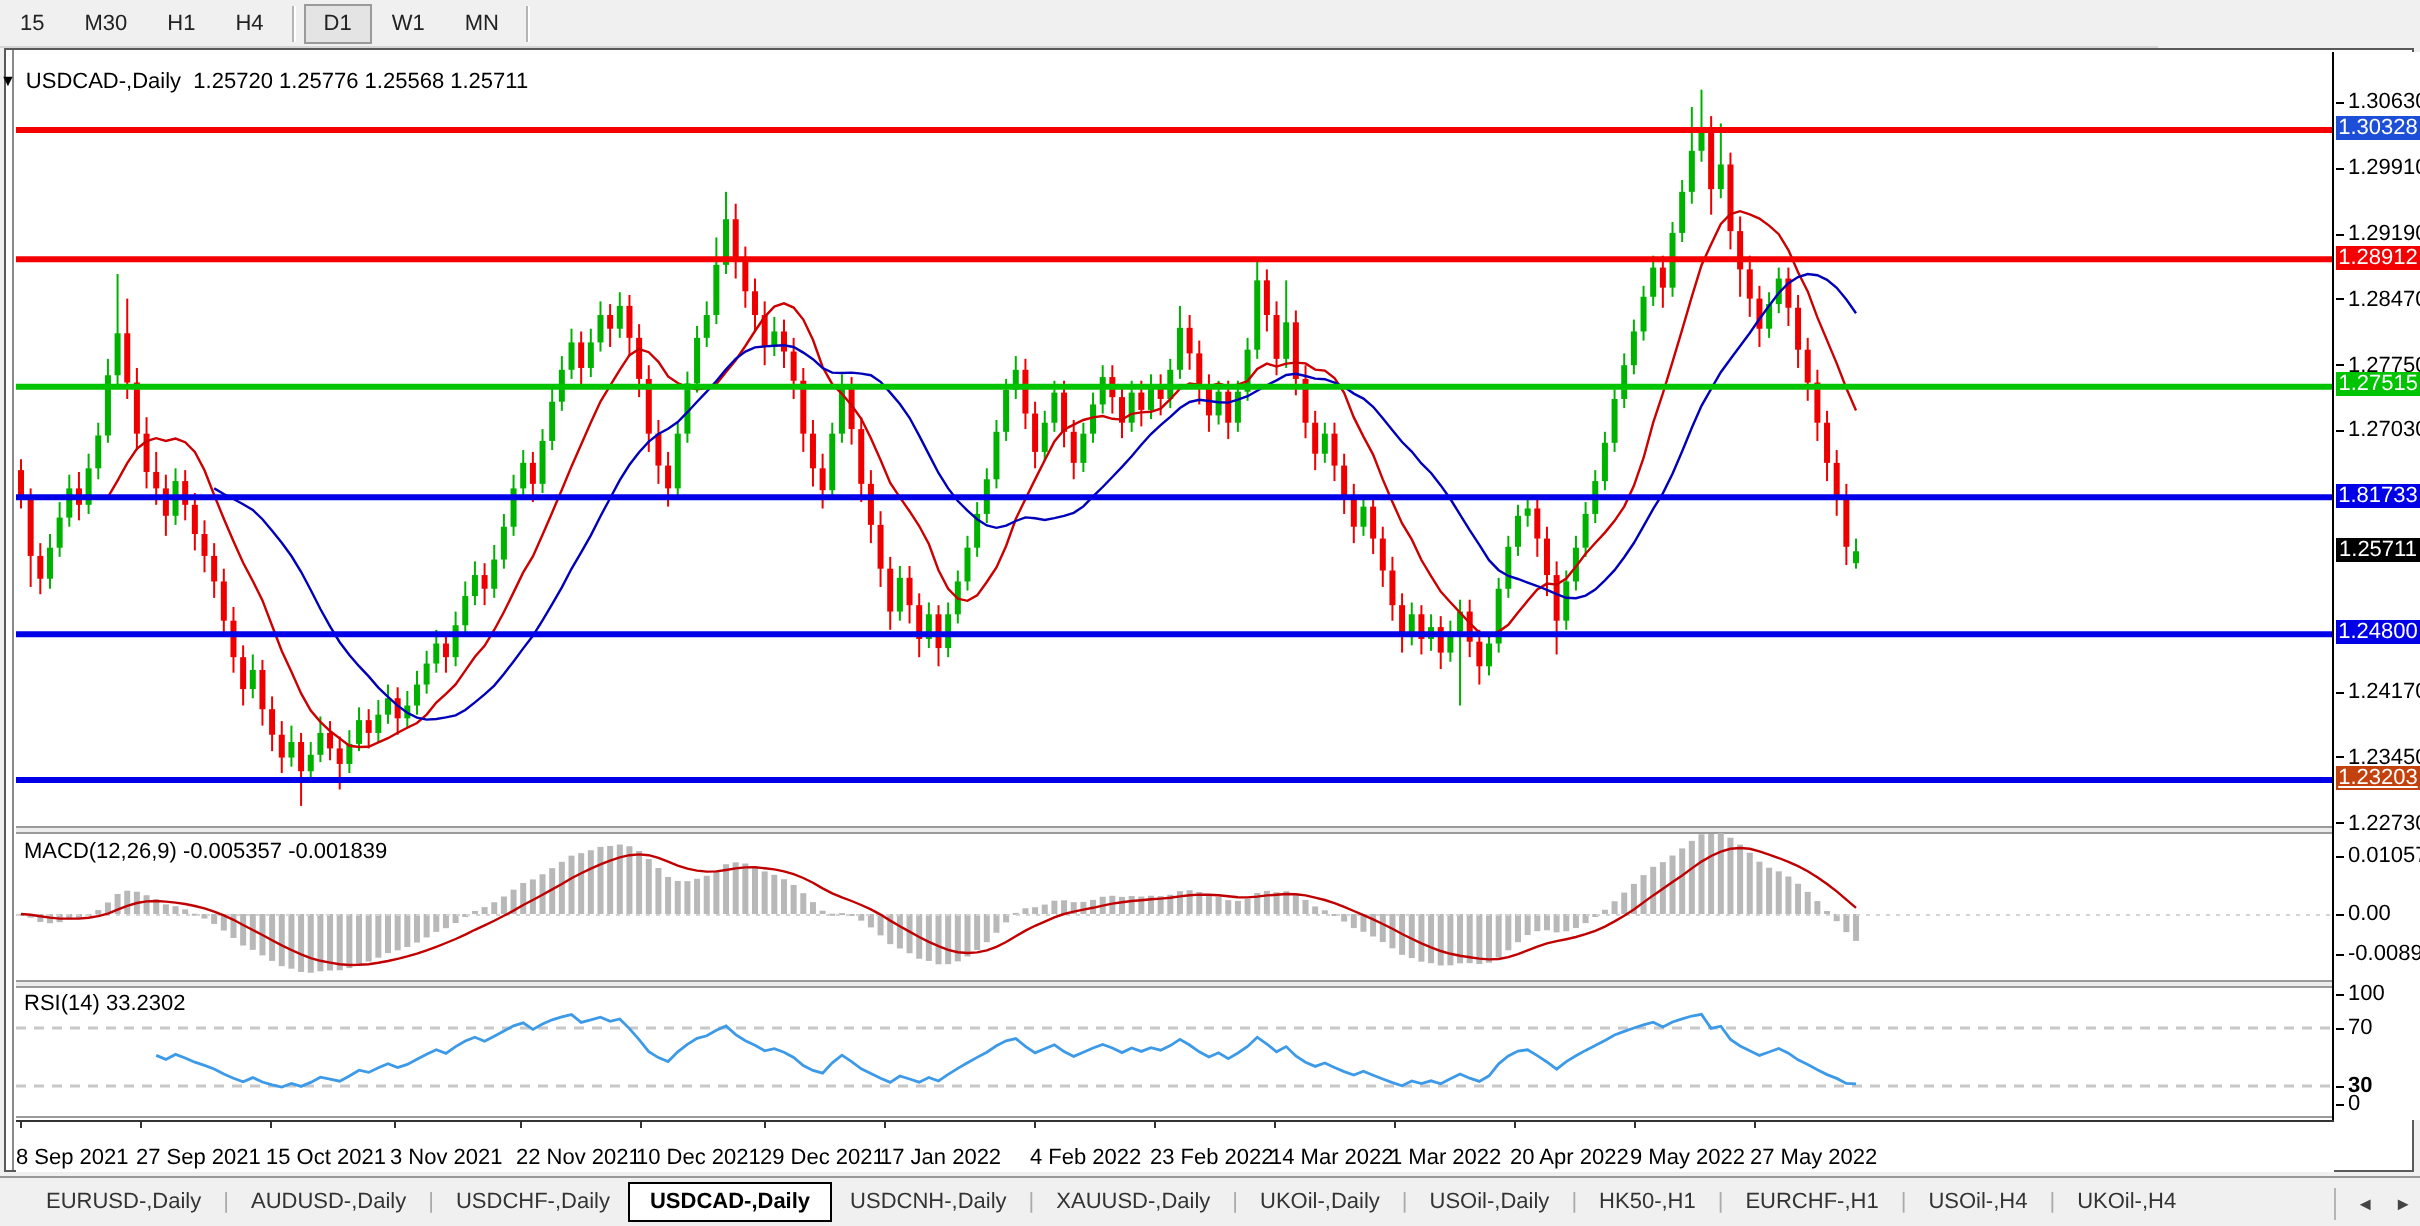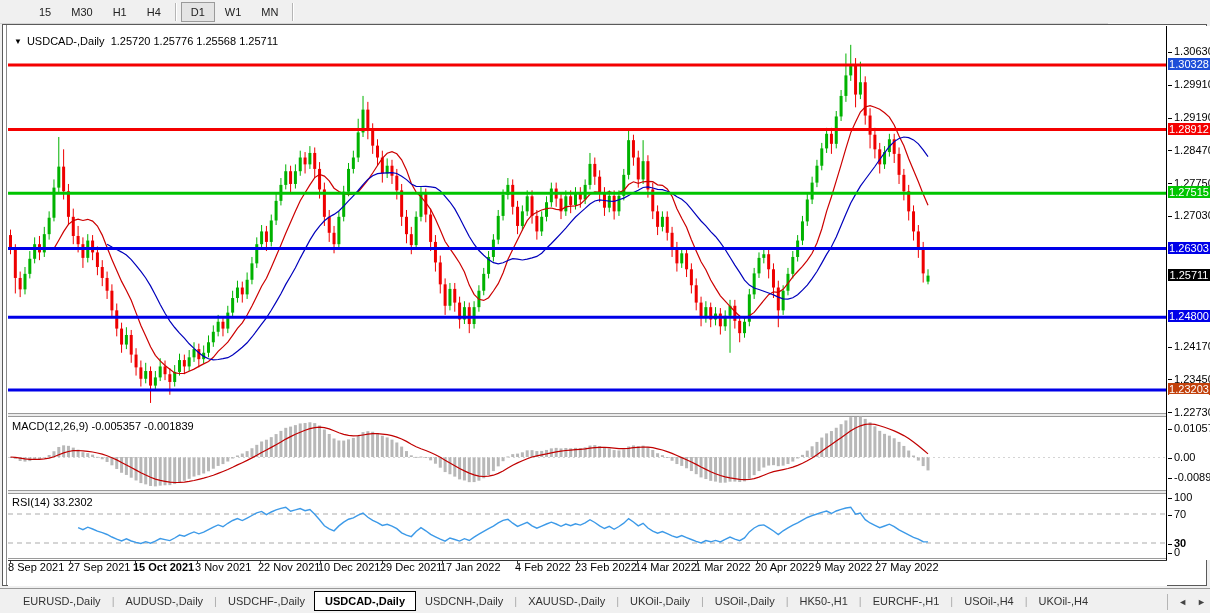--- a/index.html
+++ b/index.html
@@ -1,42 +1,42 @@
 <!DOCTYPE html>
 <html><head>
 <meta charset="utf-8">
 <style>
   html,body{margin:0;padding:0;}
   body{width:1210px;height:613px;position:relative;overflow:hidden;background:#f0f0f0;
        font-family:"Liberation Sans","DejaVu Sans",sans-serif;font-size:11px;color:#000;}
   
   #tf-bar{position:absolute;left:0;top:0;width:1079px;height:23px;background:#f0f0f0;
-          border-bottom:1px solid #d6d6d6;display:flex;align-items:center;padding-left:29px;}
+          border-bottom:1px solid #d6d6d6;display:flex;align-items:center;}
   .tf-btn{padding:3px 9px;color:#222;cursor:default;border:1px solid transparent;}
   .tf-btn.active{background:#e4e4e4;border:1px solid #9a9a9a;}
   .tf-sep{width:1px;height:18px;background:#b5b5b5;border-right:1px solid #fff;margin:0 4px;}
   
   #frame{position:absolute;left:2px;top:24px;width:1205px;height:562px;border:1px solid #5a5a5a;
          background:#fff;box-sizing:border-box;}
   #frame-inner-line{position:absolute;left:6px;top:25px;width:1px;height:560px;background:#8a8a8a;}
   #chart-svg{position:absolute;left:8px;top:26px;}
   #vaxis-sep{position:absolute;left:1166px;top:26px;width:1px;height:534px;background:#000;}
   
   #paxis{position:absolute;left:1168px;top:26px;width:42px;height:534px;background:#fff;}
   .ptick{position:absolute;left:0;white-space:nowrap;color:#000;}
   .ptick i{display:inline-block;width:4px;height:1px;background:#000;vertical-align:middle;margin-right:2px;}
   .pbox{position:absolute;left:0;width:40px;color:#fff;text-align:center;padding:0 1px;white-space:nowrap;}
   
   .panel-label{position:absolute;color:#000;white-space:nowrap;}
-  #main-header{position:absolute;left:14px;top:35px;white-space:nowrap;}
+  #main-header{position:absolute;left:0;top:35px;white-space:nowrap;}
   #main-header .tri{font-size:8px;vertical-align:1px;margin-right:5px;}
   
   #daxis{position:absolute;left:8px;top:560px;width:1159px;height:25px;background:#fff;
          border-top:1px solid #333;}
-  .dlabel{position:absolute;top:0;white-space:nowrap;color:#000;}
+  .dlabel{position:absolute;top:12px;white-space:nowrap;color:#000;}
   
   #tabbar{position:absolute;left:0;top:588px;width:1210px;height:25px;background:#f0f0f0;
           border-top:1px solid #999;display:flex;align-items:center;padding-left:14px;box-sizing:border-box;}
   .tab{padding:3px 9px;color:#333;cursor:default;white-space:nowrap;text-align:right;}
   .tab.active{background:#fff;border:1px solid #000;font-weight:bold;color:#000;padding:3px 10px;}
   .tab-sep{color:#aaa;padding:0 2px;}
   #tab-arrows{position:absolute;right:4px;top:0;height:25px;display:flex;align-items:center;gap:10px;}
   #tab-arrows span{font-size:9px;color:#444;cursor:default;}
   #tab-arrows .bar{width:1px;height:16px;background:#b5b5b5;}
 </style>
@@ -679,40 +679,40 @@
     <div class="ptick" style="top: 52.0692px;"><i></i>1.29910</div>
     <div class="ptick" style="top: 84.9156px;"><i></i>1.29190</div>
     <div class="ptick" style="top: 117.762px;"><i></i>1.28470</div>
     <div class="ptick" style="top: 150.608px;"><i></i>1.27750</div>
     <div class="ptick" style="top: 183.455px;"><i></i>1.27030</div>
     <div class="ptick" style="top: 313.928px;"><i></i>1.24170</div>
     <div class="ptick" style="top: 346.774px;"><i></i>1.23450</div>
     <div class="ptick" style="top: 379.621px;"><i></i>1.22730</div>
     <div class="pbox" style="top: 32px; background: #1d4ed8;">1.30328</div>
     <div class="pbox" style="top: 96.5979px; background: rgb(244, 0, 0);">1.28912</div>
-    <div class="pbox" style="top: 160.329px; background: rgb(0, 196, 0);">1.27515</div>
-    <div class="pbox" style="top: 215.62px; background: rgb(0, 0, 232);">1.26303</div>
+    <div class="pbox" style="top: 160.329px; background: rgb(0, 196, 0); text-align: right;">1.27515</div>
+    <div class="pbox" style="top: 215.62px; background: rgb(0, 0, 232);">1.81733</div>
     <div class="pbox" style="top: 242.628px; background: rgb(0, 0, 0);">1.25711</div>
     <div class="pbox" style="top: 284.187px; background: rgb(0, 0, 232);">1.24800</div>
     <div class="pbox" style="top: 357.043px; background: #c2410c; text-decoration: underline;">1.23203</div>
     <div class="ptick" style="top: 396px;"><i></i>0.010578</div>
     <div class="ptick" style="top: 425px;"><i></i>0.00</div>
     <div class="ptick" style="top: 445px;"><i></i>-0.00896</div>
     <div class="ptick" style="top: 465px;"><i></i>100</div>
     <div class="ptick" style="top: 482px;"><i></i>70</div>
     <div class="ptick" style="top: 511px; font-weight: bold;"><i></i>30</div>
     <div class="ptick" style="top: 520px;"><i></i>0</div>
   </div>
 
 <div id="daxis">
     <div class="dlabel" style="left: 0px;">8 Sep 2021</div>
     <div style="position: absolute; top: 0px; width: 1px; height: 3px; background: rgb(51, 51, 51); left: 2px;"></div>
     <div class="dlabel" style="left: 60px;">27 Sep 2021</div>
     <div style="position: absolute; top: 0px; width: 1px; height: 3px; background: rgb(51, 51, 51); left: 62px;"></div>
-    <div class="dlabel" style="left: 125px; font-weight: bold;">15 Oct 2021</div>
+    <div class="dlabel" style="left: 125px;">15 Oct 2021</div>
     <div style="position: absolute; top: 0px; width: 1px; height: 3px; background: rgb(51, 51, 51); left: 127px;"></div>
     <div class="dlabel" style="left: 187px;">3 Nov 2021</div>
     <div style="position: absolute; top: 0px; width: 1px; height: 3px; background: rgb(51, 51, 51); left: 189px;"></div>
     <div class="dlabel" style="left: 250px;">22 Nov 2021</div>
     <div style="position: absolute; top: 0px; width: 1px; height: 3px; background: rgb(51, 51, 51); left: 252px;"></div>
     <div class="dlabel" style="left: 310px;">10 Dec 2021</div>
     <div style="position: absolute; top: 0px; width: 1px; height: 3px; background: rgb(51, 51, 51); left: 312px;"></div>
     <div class="dlabel" style="left: 372px;">29 Dec 2021</div>
     <div style="position: absolute; top: 0px; width: 1px; height: 3px; background: rgb(51, 51, 51); left: 374px;"></div>
     <div class="dlabel" style="left: 432px;">17 Jan 2022</div>

